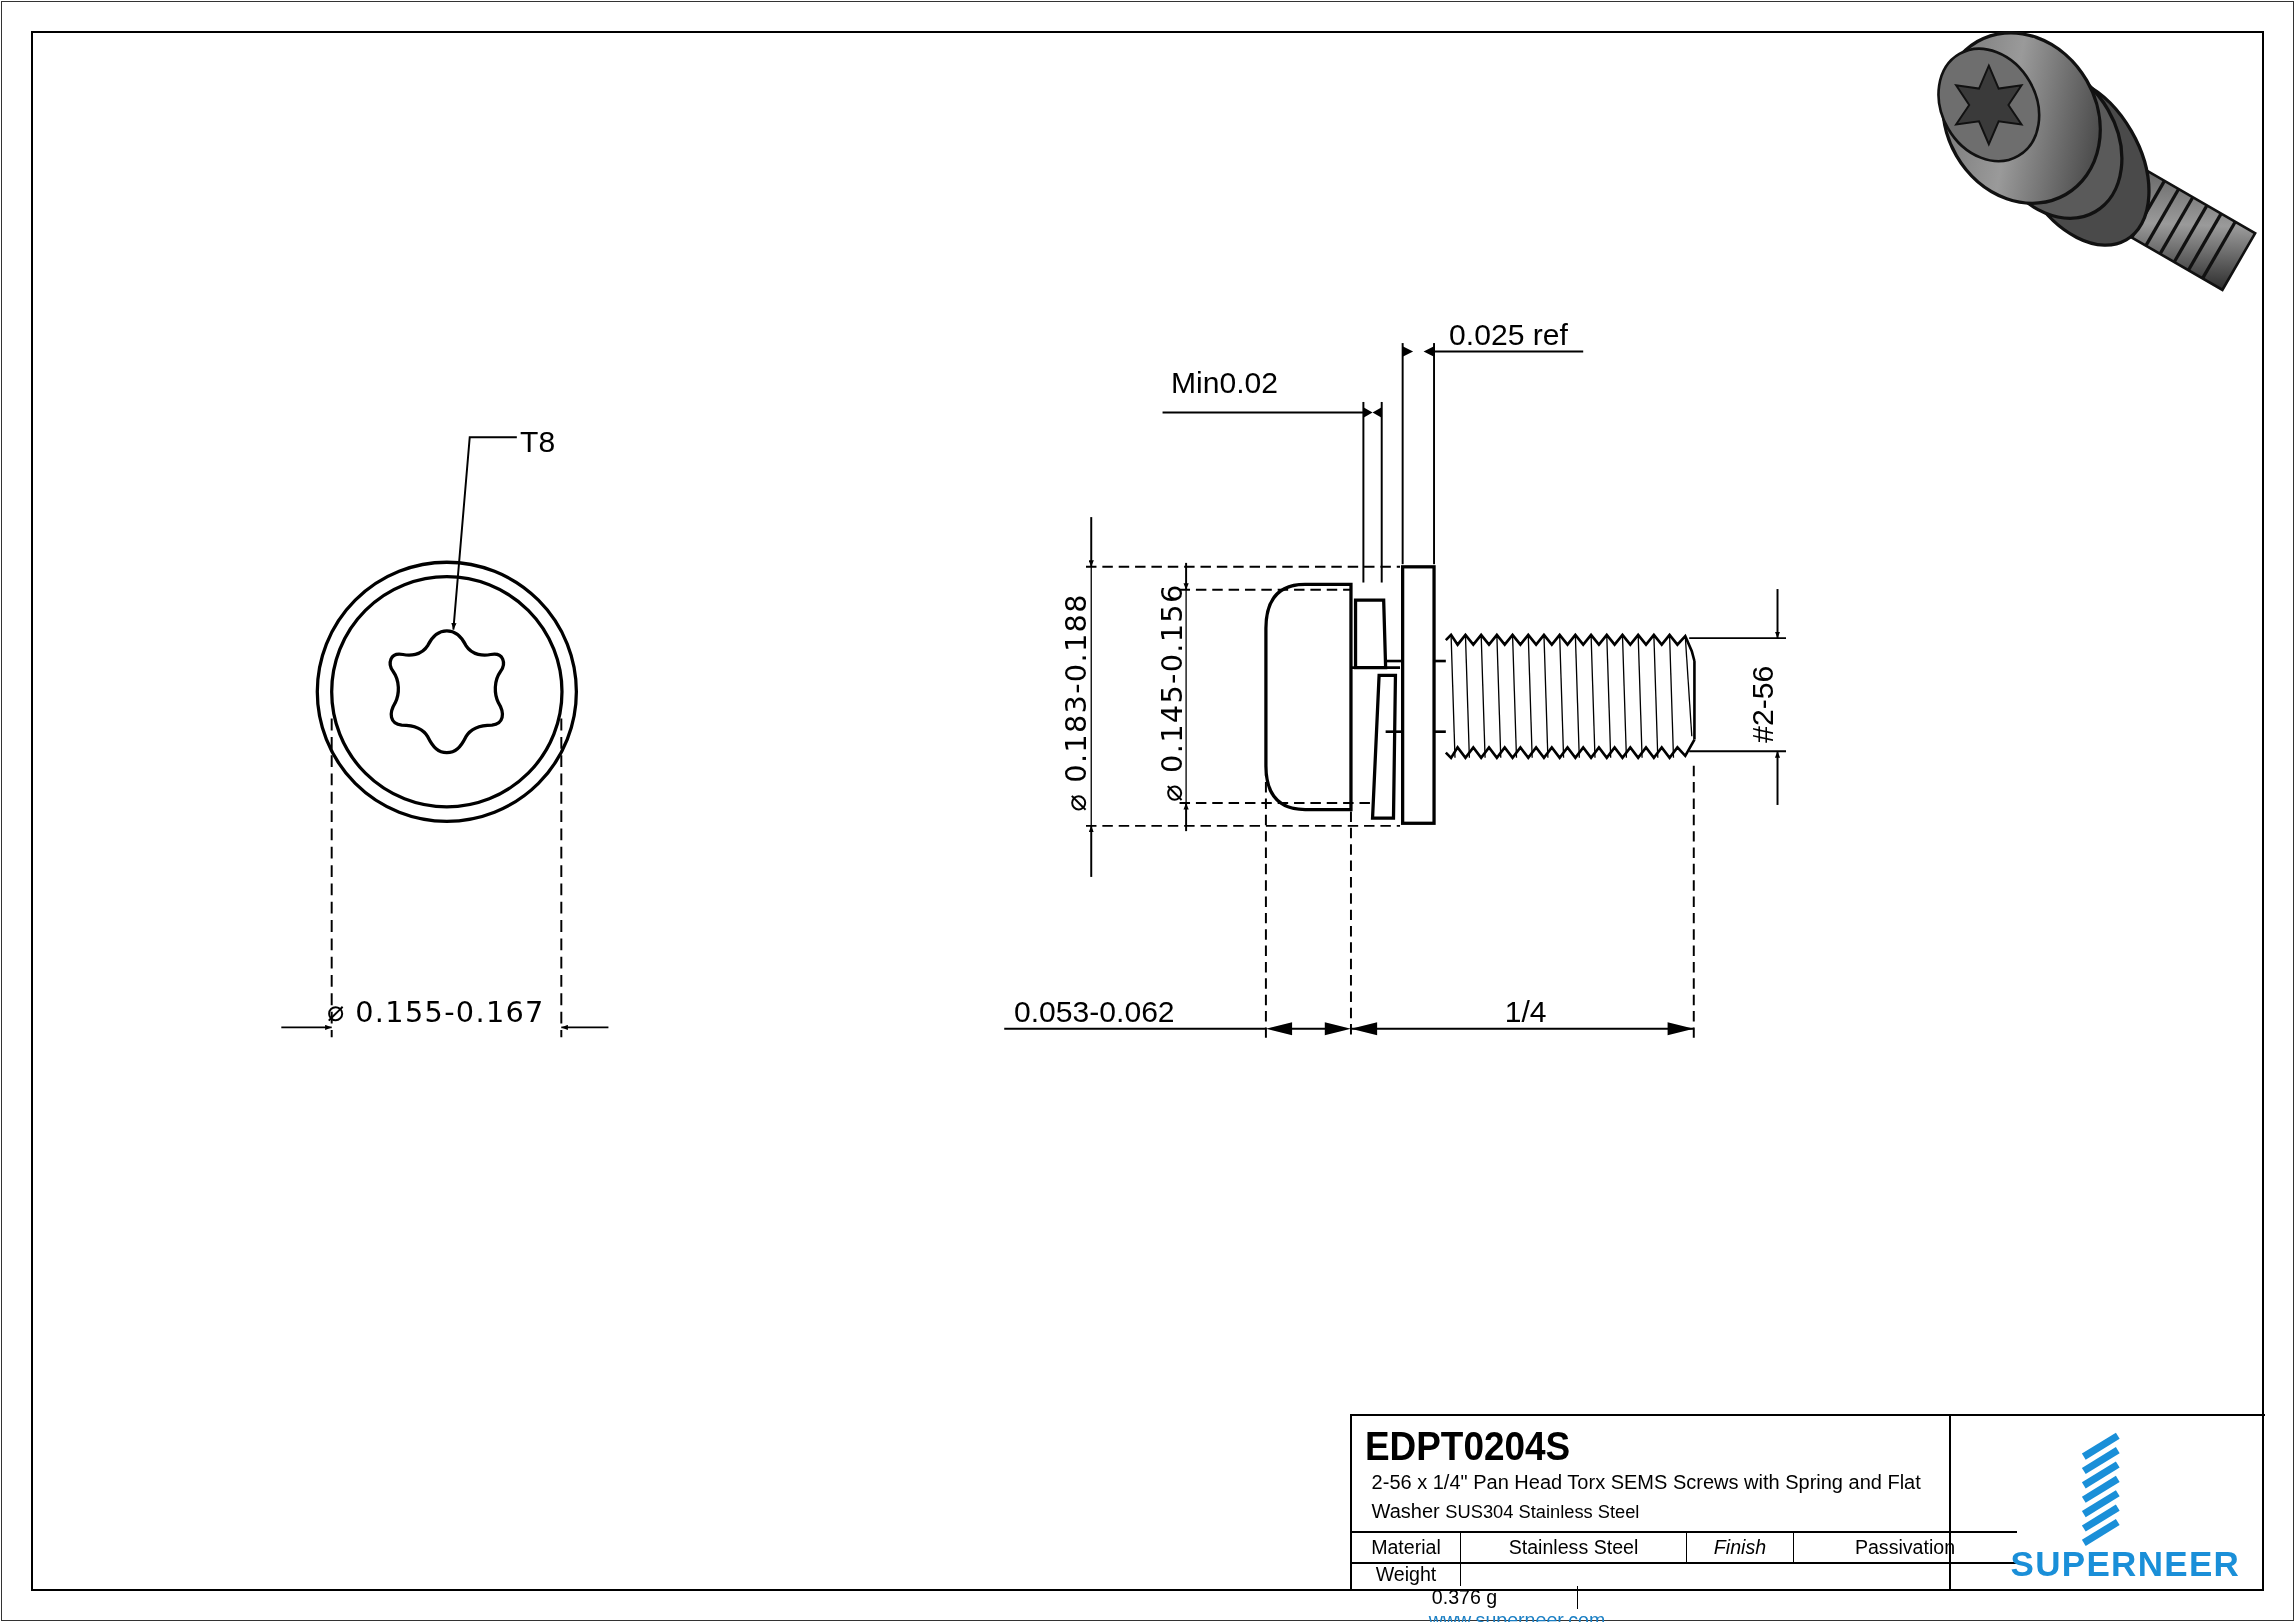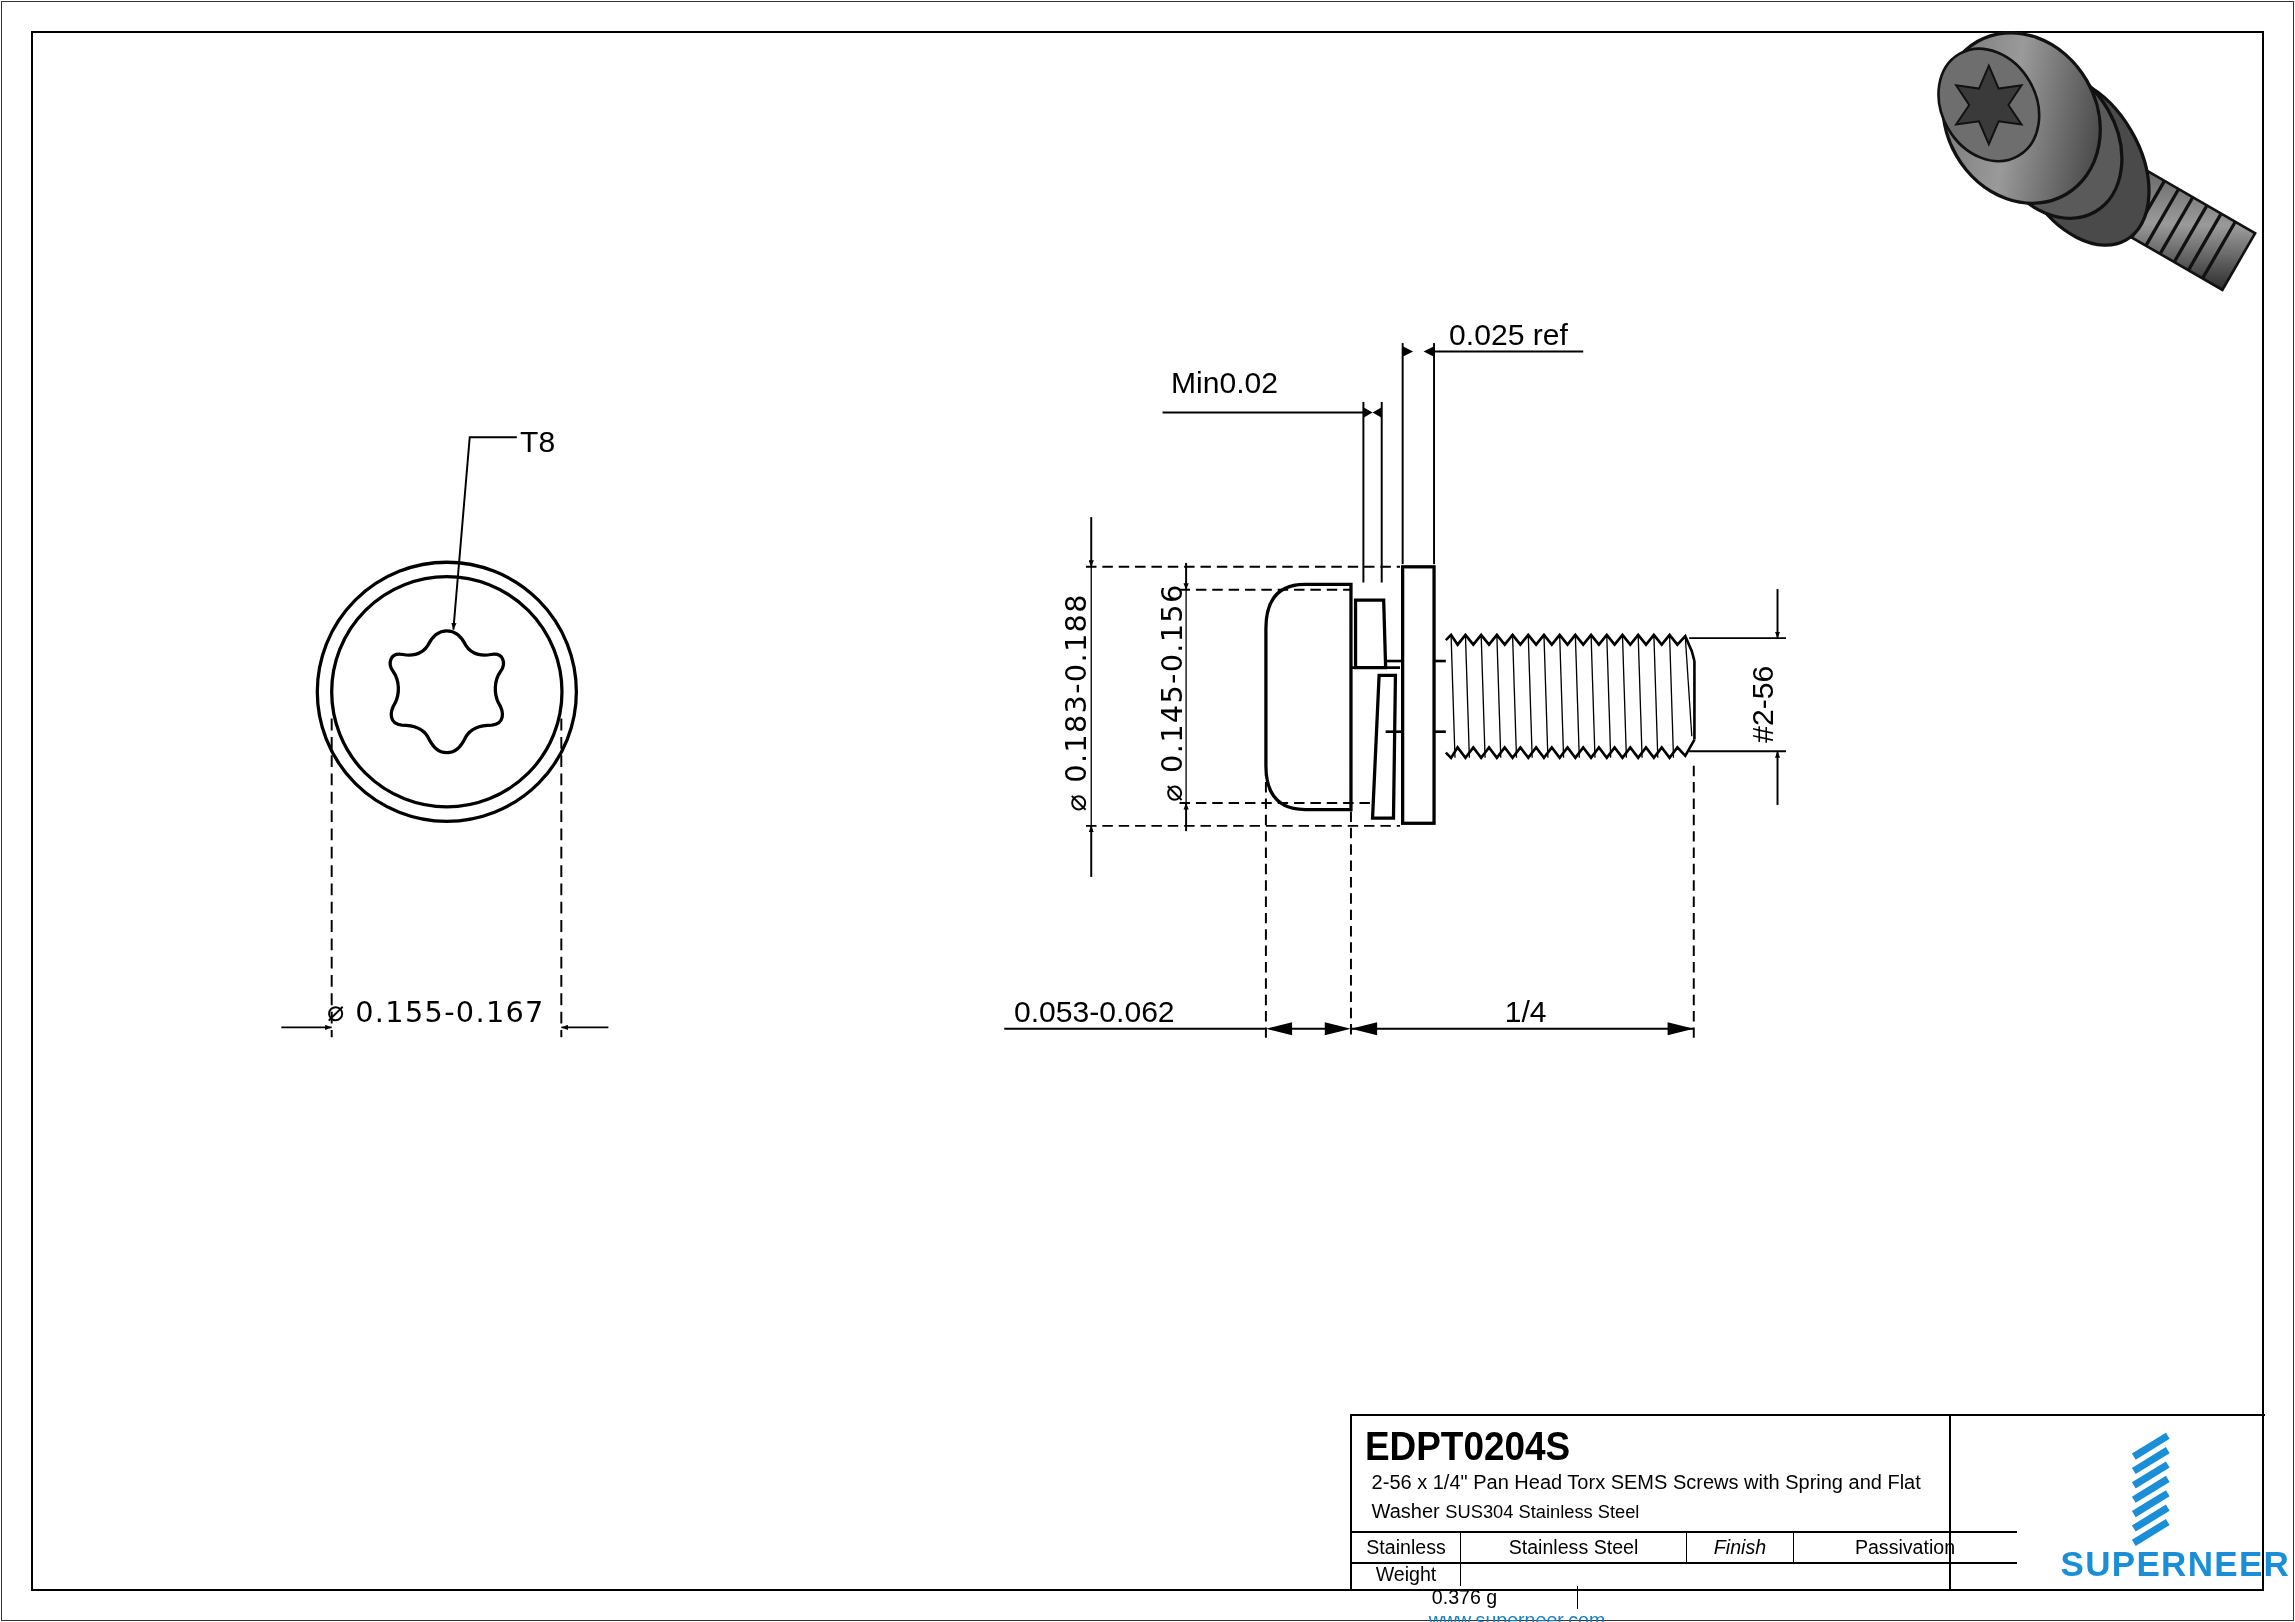--- a/index.html
+++ b/index.html
@@ -18,21 +18,21 @@
   .tb-desc .mat{font-size:18.3px;}
   .tb-grid{position:absolute;left:0;top:115px;width:665px;height:62px;border-top:2px solid #000;box-sizing:border-box;}
   .row{position:absolute;left:0;width:100%;height:31px;display:flex;box-sizing:border-box;}
   .row.r1{top:0;border-bottom:2px solid #000;}
   .row.r2{top:30px;flex-direction:column;}
   .cell{height:100%;display:flex;align-items:center;justify-content:center;border-right:1.3px solid #000;box-sizing:border-box;font-size:19.6px;}
   .cell:last-child{border-right:none;}
   .c1{width:109px;} .c2{width:226px;} .c3{width:107px;font-style:italic;} .c4{width:222px;}
   .c34{width:330px;}
   .link{color:#1a7fc4;}
-  .logo-box{position:absolute;left:689px;top:0;width:247px;height:100%;}
+  .logo-box{position:absolute;left:639px;top:0;width:247px;height:100%;}
   .logo-word{position:absolute;left:19.6px;top:128px;font-size:35px;font-weight:bold;color:#1a8fd8;letter-spacing:1.3px;}
 </style>
 </head>
 <body>
 
 <div id="sheet">
   <div class="outer-border"></div>
   <div class="frame"></div>
 
   <svg width="2295" height="1623" viewBox="0 0 3508 2480" style="position:absolute;left:0;top:0;">
@@ -207,21 +207,21 @@
       <div class="tb-code">EDPT0204S</div>
       <div class="tb-desc">
         <div>2-56 x 1/4" Pan Head Torx SEMS Screws with Spring and Flat</div>
         <div>
           <span>Washer</span>
           <span class="mat">SUS304 Stainless Steel</span>
         </div>
       </div>
       <div class="tb-grid">
         <div class="row r1">
-          <div class="cell c1">Stainless</div>
+          <div class="cell c1">Material</div>
           <div class="cell c2">Stainless Steel</div>
           <div class="cell c3">Finish</div>
           <div class="cell c4">Passivation</div>
         </div>
         <div class="row r2">
           <div class="cell c1">Weight</div>
           <div class="cell c2">0.376 g</div>
           <div class="cell c34 link">www.superneer.com</div>
         </div>
       </div>

